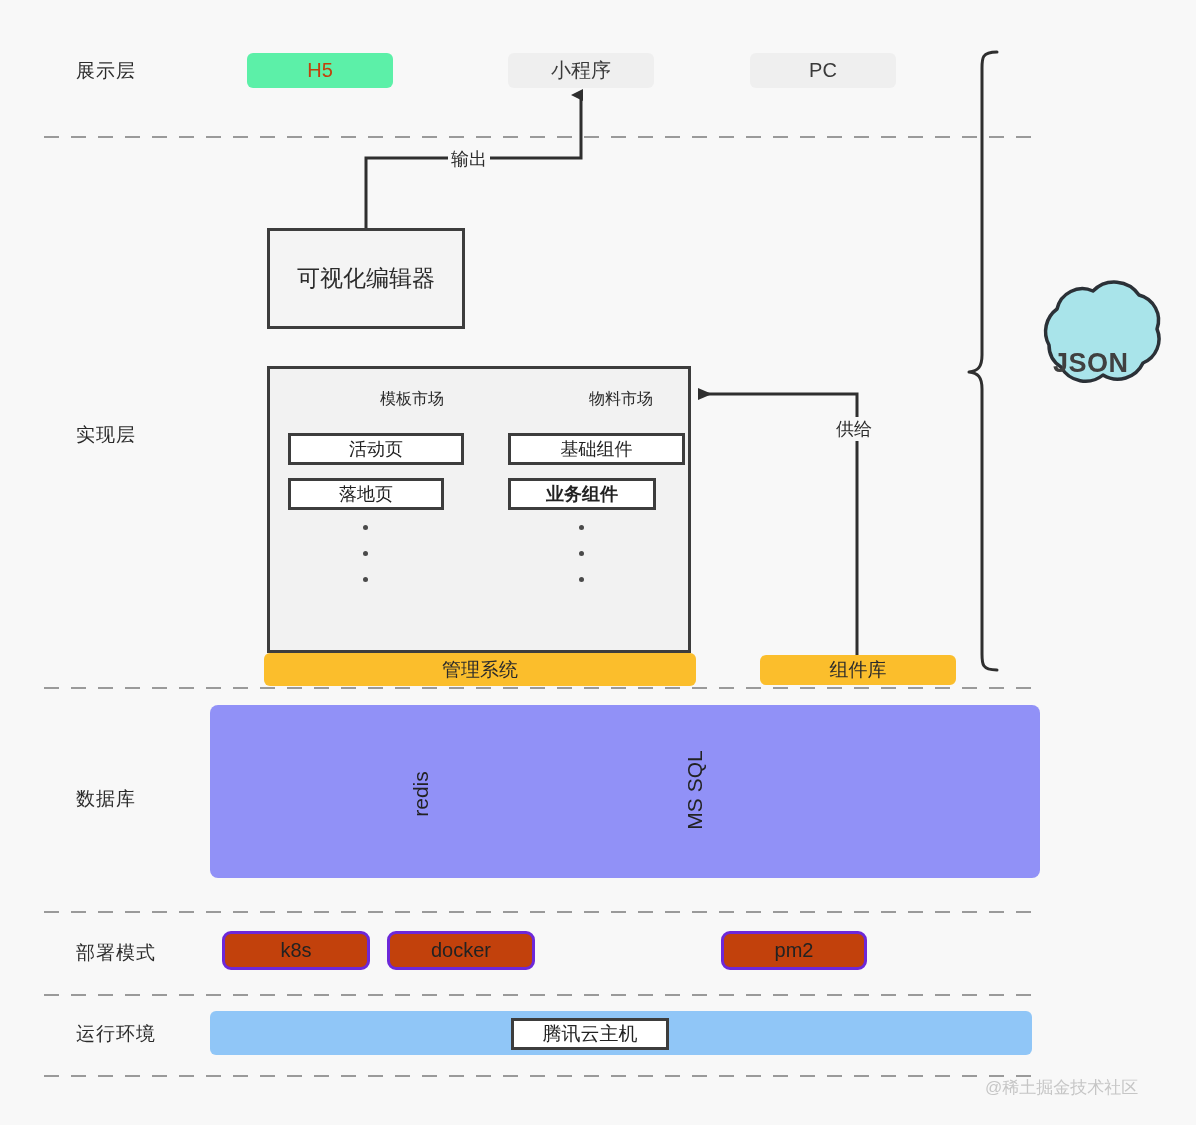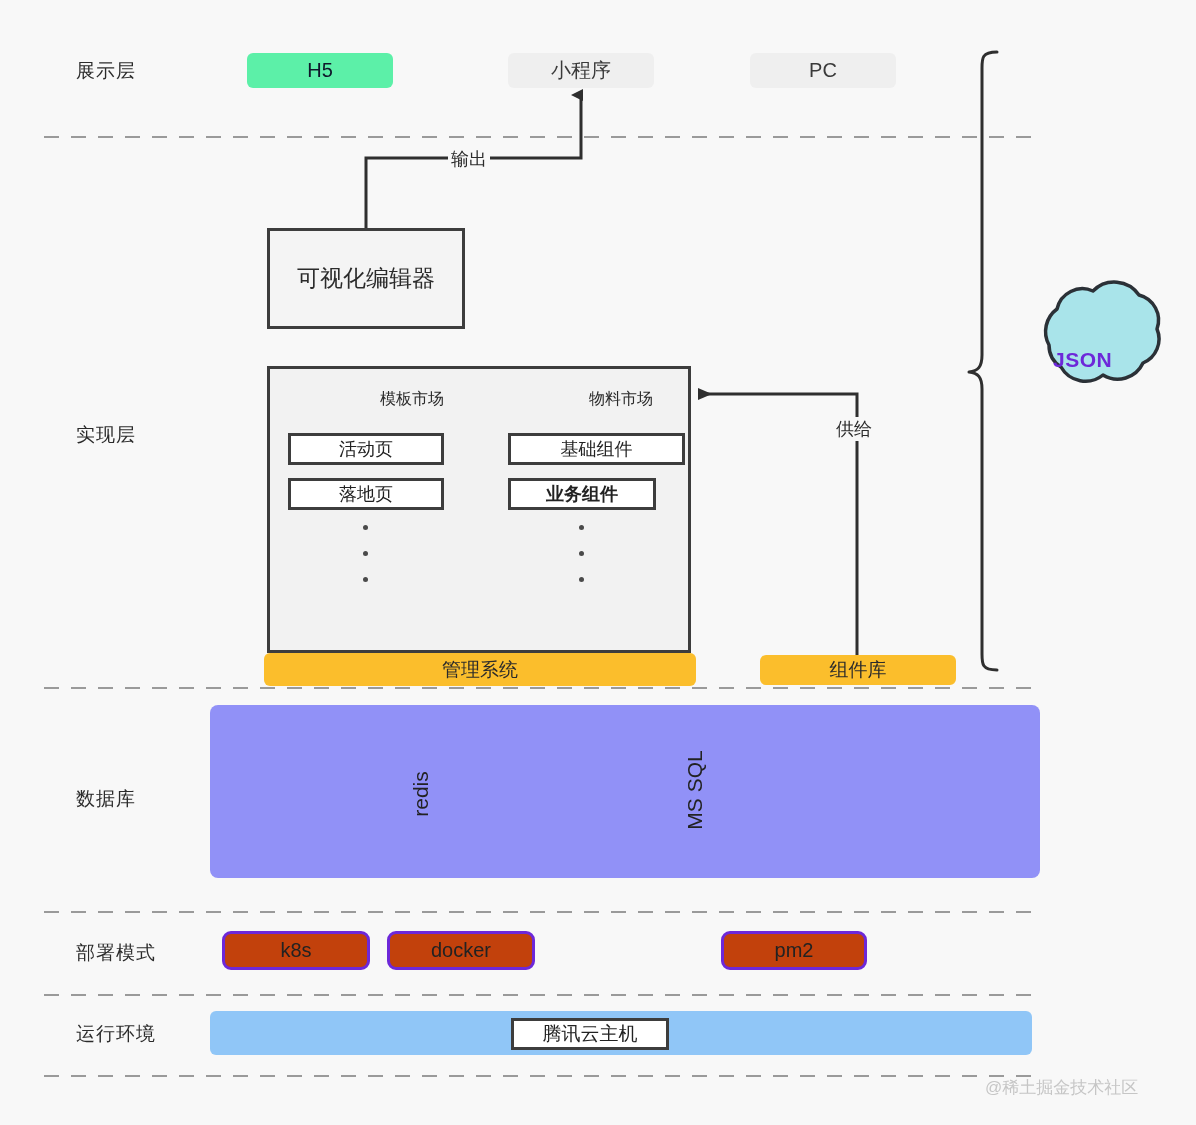--- a/index.html
+++ b/index.html
@@ -35,21 +35,21 @@
   .layer-label {
     font-size: 19px;
     color: #2b2b2b;
     letter-spacing: 1px;
     white-space: nowrap;
   }
   
   .chip {
     border-radius: 6px;
     font-size: 20px;
-    color: #0f172a;
+    color: #c2410c;
   }
   .chip-h5    { background: #5cf0a8; }
   .chip-muted { background: #efefef; color: #3a3a3a; }
 
   
   .panel {
     background: #f4f4f4;
     border: 3px solid #3d3d3d;
     font-size: 23px;
     color: #2b2b2b;
@@ -130,23 +130,23 @@
   .edge-label {
     position: absolute;
     font-size: 18px;
     color: #2b2b2b;
     background: #f8f8f8;
     padding: 0 3px;
     white-space: nowrap;
   }
   .json-text {
     position: absolute;
-    font-size: 21px;
+    font-size: 27px;
     font-weight: bold;
-    color: #6d28d9;
+    color: #404040;
     letter-spacing: 0.5px;
     white-space: nowrap;
   }
   .watermark {
     position: absolute;
     font-size: 17px;
     color: #c6c6c6;
     white-space: nowrap;
   }
 </style>
@@ -225,21 +225,21 @@
 
   <div class="edge-label" style="left:448px; top:147px;">输出</div>
 
   <div class="node panel" style="left:267px; top:228px; width:198px; height:101px;">可视化编辑器</div>
 
   <div class="node market-panel" style="left:267px; top:366px; width:424px; height:287px;">
 
     <div class="market-title" style="left:62px; top:20px;">模板市场</div>
     <div class="market-title" style="left:271px; top:20px;">物料市场</div>
 
-    <div class="item-box" style="left:18px; top:64px; width:156px; height:32px;">活动页</div>
+    <div class="item-box" style="left:18px; top:64px; width:176px; height:32px;">活动页</div>
     <div class="item-box" style="left:18px; top:109px; width:156px; height:32px;">落地页</div>
 
     <div class="item-box" style="left:238px; top:64px; width:177px; height:32px;text-align:right;">基础组件</div>
     <div class="item-box" style="left:238px; top:109px; width:148px; height:32px;font-weight:bold;">业务组件</div>
 
     <span class="dot" style="left:93px; top:156px;"></span>
     <span class="dot" style="left:93px; top:182px;"></span>
     <span class="dot" style="left:93px; top:208px;"></span>
 
     <span class="dot" style="left:309px; top:156px;"></span>

